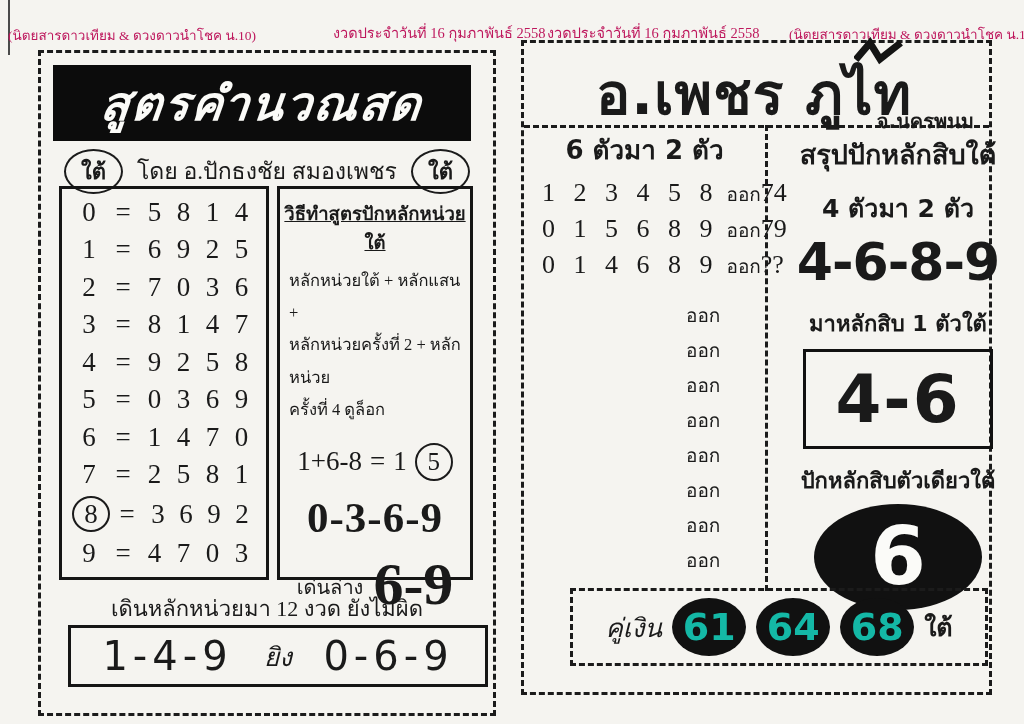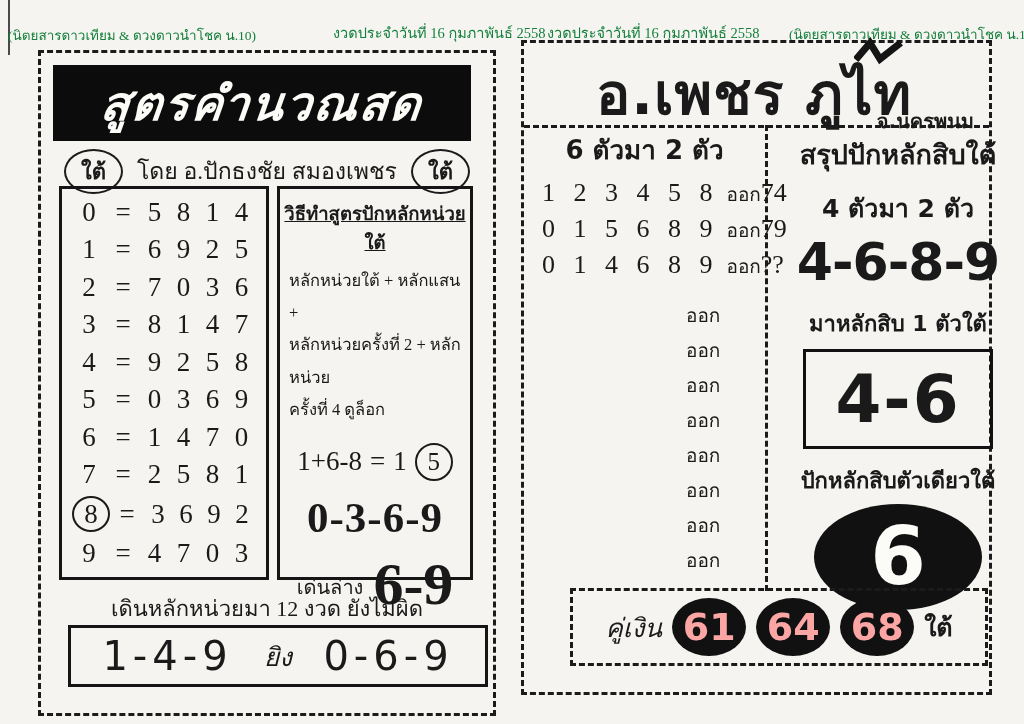--- a/index.html
+++ b/index.html
@@ -9,21 +9,21 @@
     font-family:"Liberation Serif","DejaVu Serif",serif;
     color:#1a1a1a;
   }
   .abs{position:absolute;}
   .sans{font-family:"DejaVu Sans","Liberation Sans",sans-serif;}
 
   
   .edge-line{left:8px;top:0;width:2px;height:55px;background:#4a4a4a;}
 
   
-  .hdr{font-size:13.5px;white-space:nowrap;color:#15803d;text-align:center;}
+  .hdr{font-size:13.5px;white-space:nowrap;color:#be185d;text-align:center;}
   .hdr-ll{left:8px;top:24px;}
   .hdr-lr{left:333px;top:21px;font-size:14.5px;}
   .hdr-rl{left:547px;top:21px;font-size:14.5px;}
   .hdr-rr{left:789px;top:23px;}
 
   
   .lpage{left:38px;top:50px;width:452px;height:660px;border:3px dashed #1b1b1b;}
   .banner{left:12px;top:12px;width:418px;height:76px;background:#0c0c0c;
           display:flex;align-items:center;justify-content:center;}
   .banner span{color:#fbfbf8;font-size:47px;font-weight:bold;font-style:italic;
@@ -89,21 +89,21 @@
   .single-title{font-size:22px;font-weight:bold;margin-top:14px;}
   .single-ellipse{margin:6px auto 0;width:168px;height:106px;background:#111;border-radius:50%;
                   display:flex;align-items:center;justify-content:center;}
   .single-value{color:#fbfbf8;font-size:80px;font-weight:900;line-height:1;}
 
   .money-box{left:46px;top:545px;width:418px;height:78px;border:3px dashed #1b1b1b;box-sizing:border-box;
              display:flex;align-items:center;justify-content:center;gap:10px;}
   .money-label{font-size:26px;font-style:italic;}
   .money-pair{width:74px;height:58px;background:#111;border-radius:50%;
               display:flex;align-items:center;justify-content:center;}
-  .money-pair span{color:#fca5a5;font-size:38px;font-weight:900;font-family:"DejaVu Sans","Liberation Sans",sans-serif;}
+  .money-pair span{color:#14b8a6;font-size:38px;font-weight:900;font-family:"DejaVu Sans","Liberation Sans",sans-serif;}
   .money-suffix{font-size:25px;font-weight:bold;}
 </style>
 </head>
 <body>
 
 <div class="abs edge-line"></div>
 
 <div class="abs hdr hdr-ll">(นิตยสารดาวเทียม &amp; ดวงดาวนำโชค น.10)</div>
 <div class="abs hdr hdr-lr">งวดประจำวันที่ 16 กุมภาพันธ์ 2558</div>
 <div class="abs hdr hdr-rl">งวดประจำวันที่ 16 กุมภาพันธ์ 2558</div>

